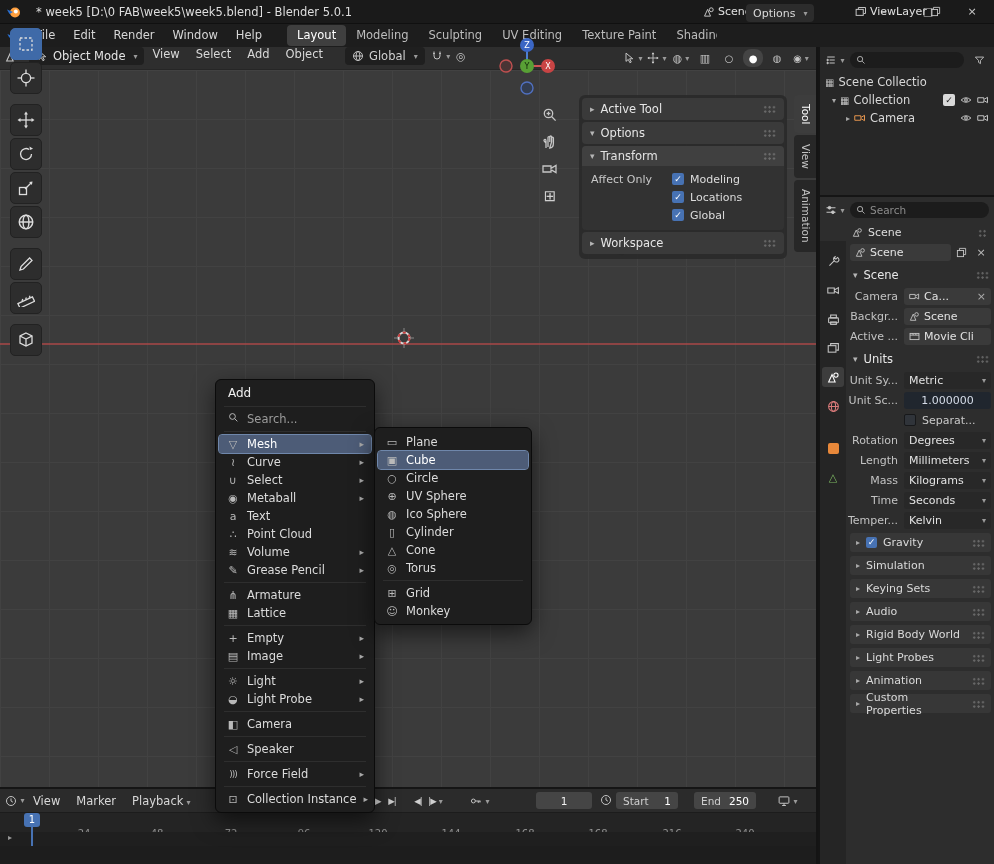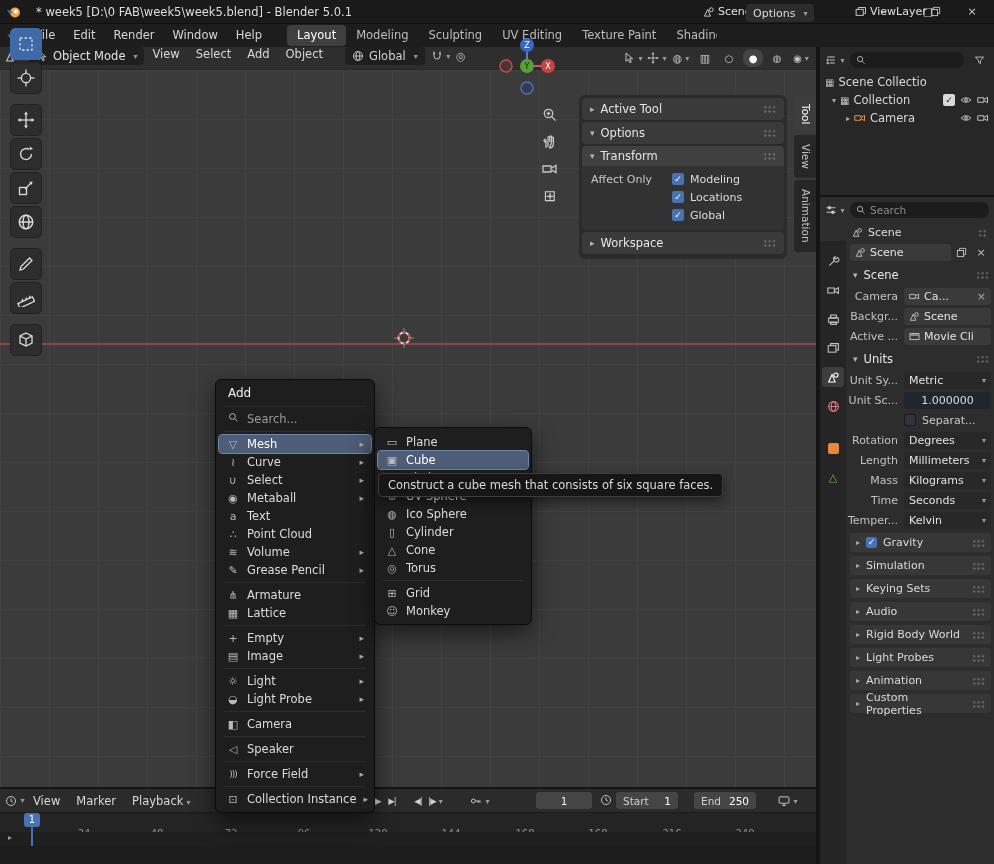--- a/index.html
+++ b/index.html
@@ -642,21 +642,20 @@
     <div class="mi">
         <span class="mic">⊞</span>
         <span>Grid</span>
       </div>
     <div class="mi">
         <span class="mic">☺</span>
         <span>Monkey</span>
       </div>
   </div>
 
-  <div class="a tooltip" style="left:378px;top:473px;z-index:40">Construct a cube mesh that consists of six square faces.</div>
 
   <div class="a outliner">
     <div class="flex" style="padding:4px 5px;gap:5px">
       <div class="ibtn chev">
         <svg class="ic" style="width:12px;height:12px">
             <use href="#sym-tree"></use>
           </svg>
       </div>
       <div class="srch">
         <svg class="ic" style="width:10px;height:10px">

